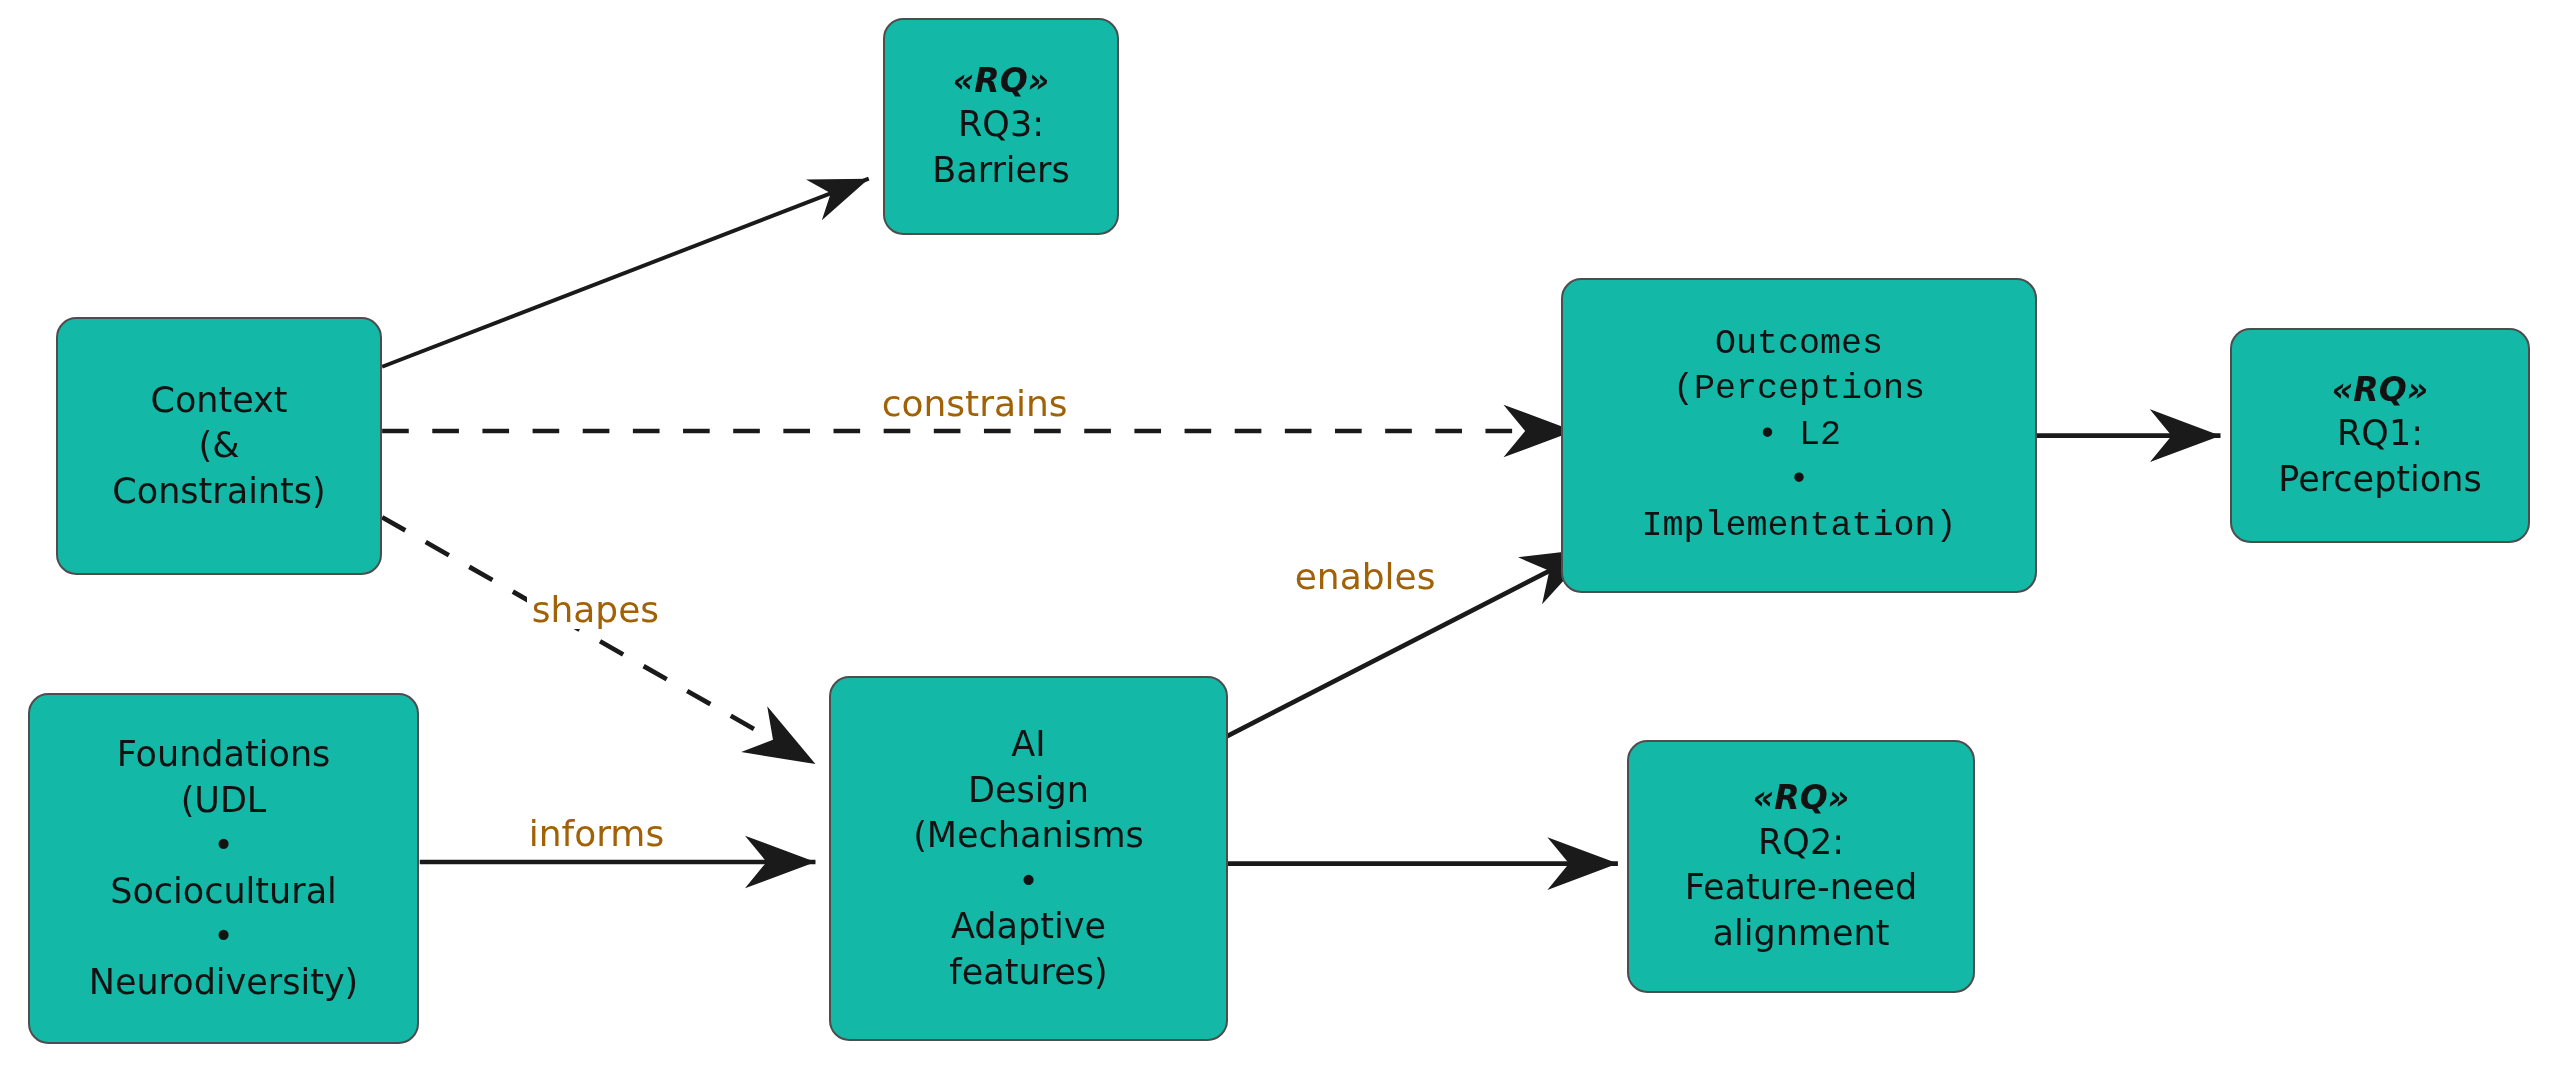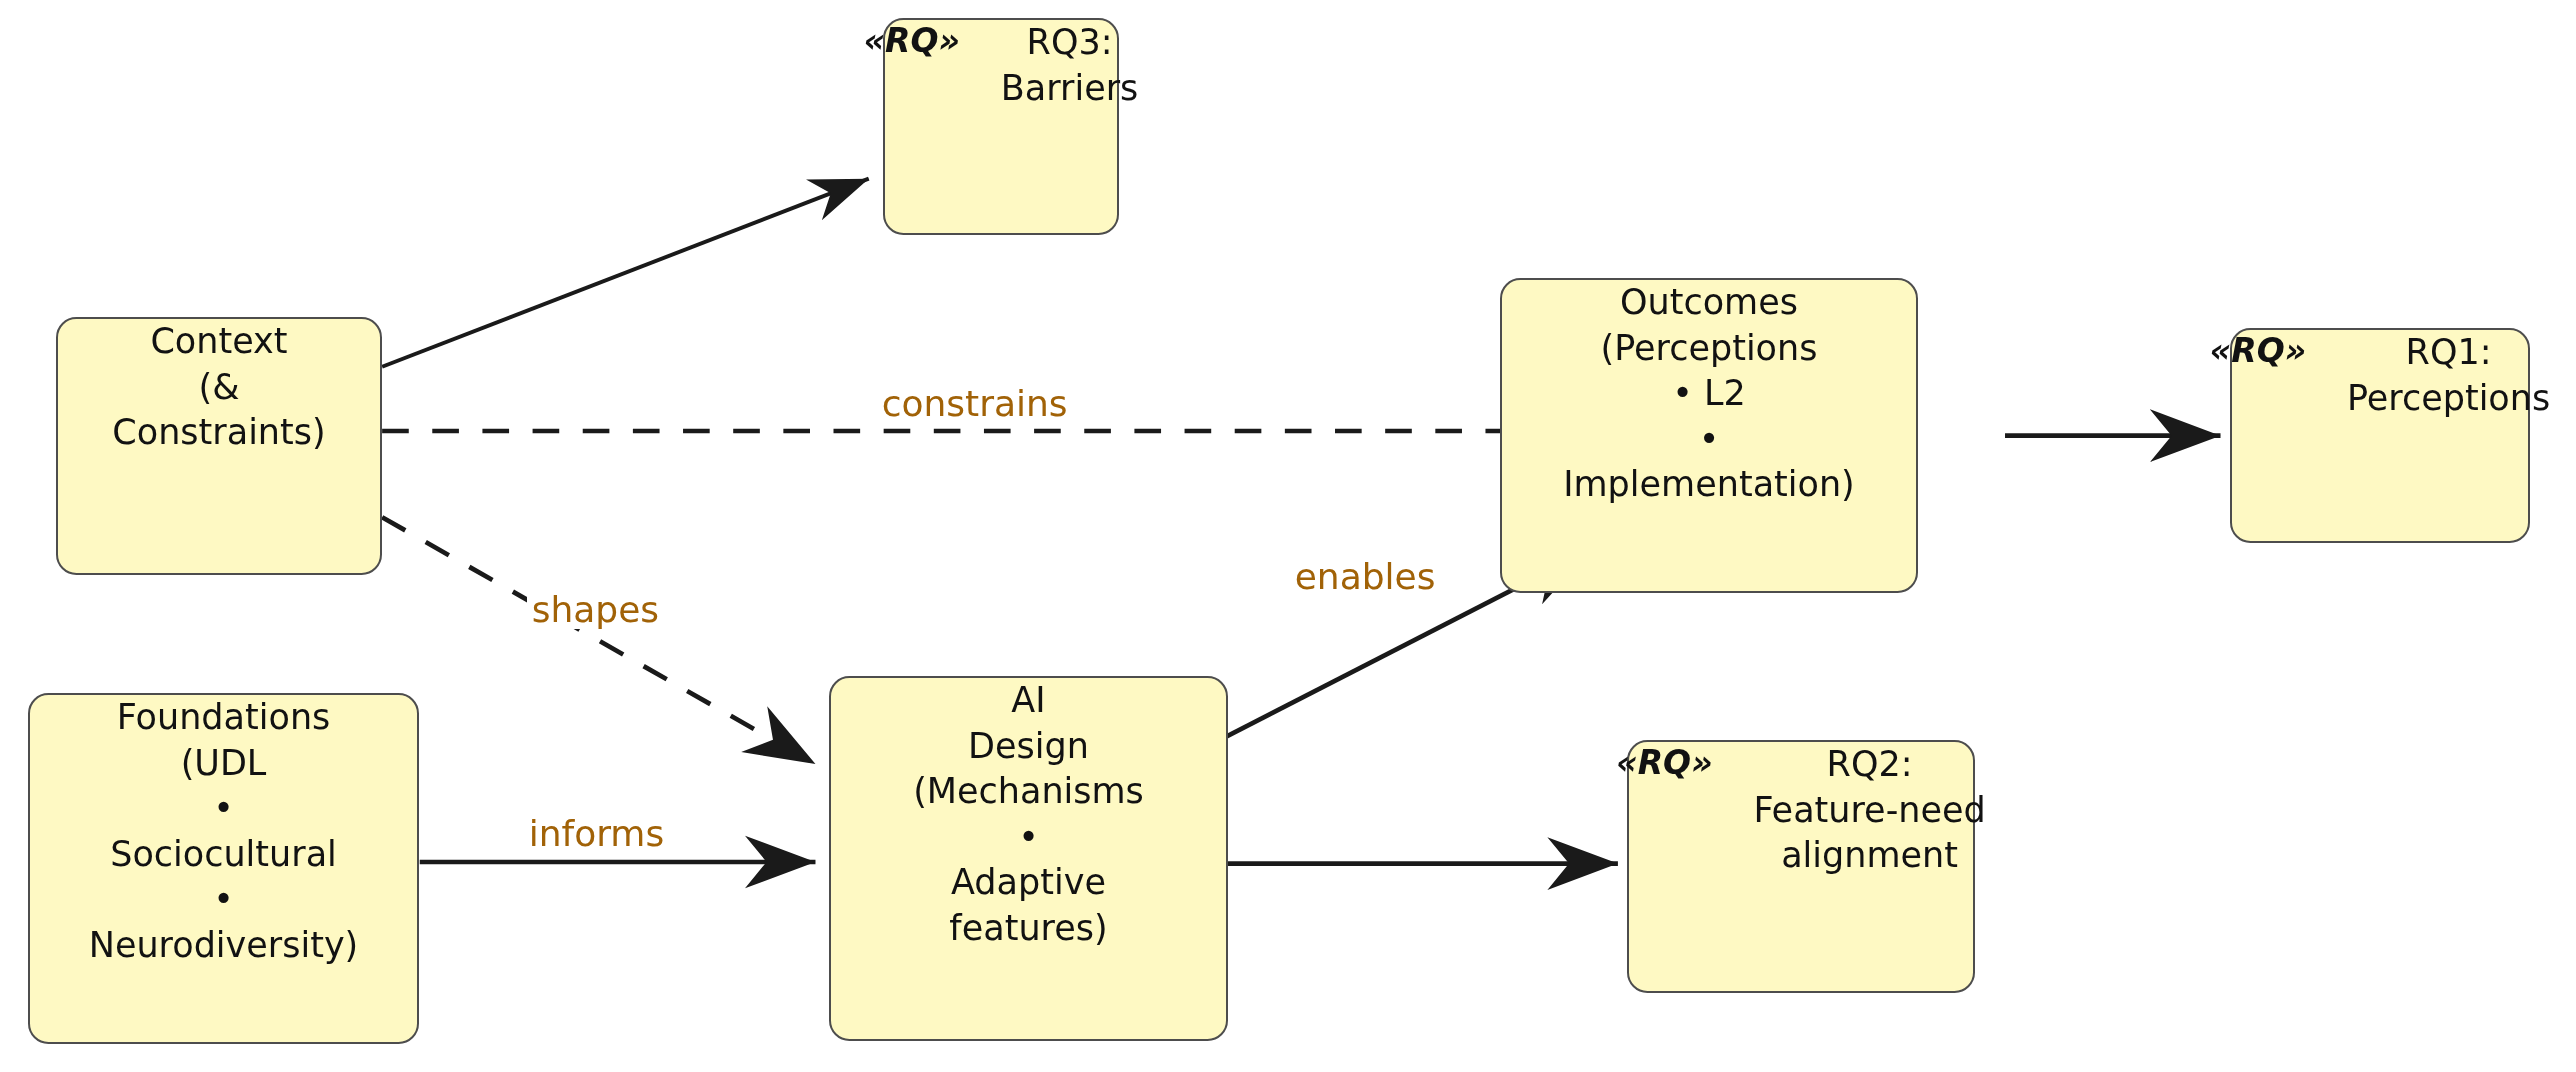--- a/index.html
+++ b/index.html
@@ -20,25 +20,25 @@
     position: absolute;
     left: 0;
     top: 0;
     width: 2576px;
     height: 1072px;
     pointer-events: none;
   }
   .node {
     position: absolute;
     box-sizing: border-box;
-    background: #fef9c3;
+    background: #14b8a6;
     border: 2.4px solid #4d4d4d;
     border-radius: 20.4px;
     display: flex;
-    flex-direction: row;
+    flex-direction: column;
     justify-content: center;
     z-index: 2;
   }
   .node-text {
     padding: 0 20.4px;
     color: #121212;
     font-size: 35px;
     line-height: 1.30;
     text-align: center;
     white-space: pre;
@@ -96,21 +96,21 @@
     <div class="node-text">RQ3:
 Barriers</div>
   </div>
 
   <div class="node" style="left:56px; top:317px; width:326px; height:258px;">
     <div class="node-text">Context
 (&amp;
 Constraints)</div>
   </div>
 
-  <div class="node" style="left:1500px; top:278px; width:418px; height:315px;">
+  <div class="node" style="left:1561px; top:278px; width:476px; height:315px;font-family:Liberation Mono, monospace;">
     <div class="node-text">Outcomes
 (Perceptions
 • L2
 •
 Implementation)</div>
   </div>
 
   <div class="node" style="left:2230px; top:328px; width:300px; height:215px;">
     <div class="stereotype">«RQ»</div>
     <div class="node-text">RQ1:

